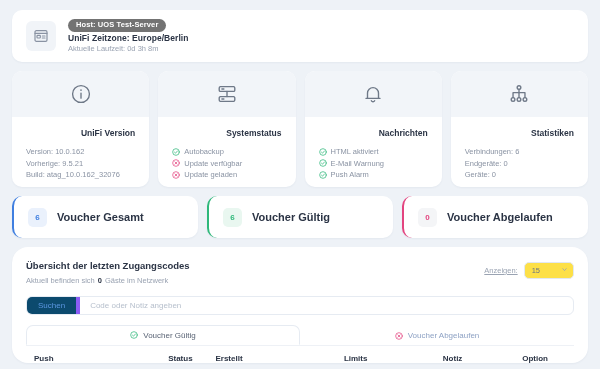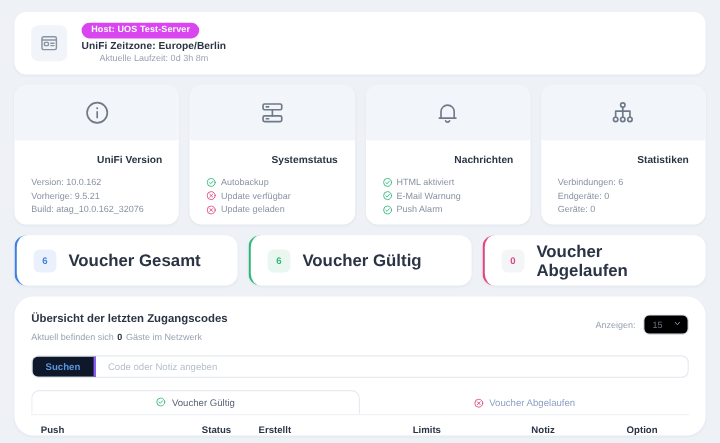--- a/index.html
+++ b/index.html
@@ -31,34 +31,34 @@
     width: 30px; height: 30px;
     background: #f1f4f8;
     border-radius: 6px;
     display: flex; align-items: center; justify-content: center;
     flex: 0 0 auto;
   }
   .host-meta { display: flex; flex-direction: column; gap: 1px; }
   .host-badge {
     display: inline-block;
     align-self: flex-start;
-    background: #d946ef;
+    background: #737373;
     color: #ffffff;
     font-size: 7.5px;
     font-weight: bold;
     border-radius: 9px;
     padding: 2px 8px 3px 8px;
     letter-spacing: .1px;
     line-height: 1;
   }
   .host-title {
     font-size: 8.5px; font-weight: bold; color: #2b3445;
     letter-spacing: .05px;
   }
-  .host-sub { font-size: 7.5px; color: #9aa3b2; text-align: center; }
+  .host-sub { font-size: 7.5px; color: #9aa3b2; }
 
   
   .info-row {
     display: grid;
     grid-template-columns: repeat(4, 1fr);
     gap: 9px;
     margin-bottom: 9px;
   }
   .info-card { overflow: hidden; height: 116px; display: flex; flex-direction: column; }
   .info-card-head {
@@ -92,54 +92,54 @@
     padding: 11px 14px;
     height: 42px;
     border-left: 2.5px solid transparent;
   }
   .voucher-num {
     width: 19px; height: 19px; border-radius: 5px;
     display: flex; align-items: center; justify-content: center;
     font-size: 8px; font-weight: bold;
     flex: 0 0 auto;
   }
-  .voucher-label { font-size: 14px; font-weight: bold; color: #2b3445; }
+  .voucher-label { font-size: 11px; font-weight: bold; color: #2b3445; }
 
   
   .overview-card { padding: 13px 14px 0 14px; border-radius: 16px; }
   .ov-head { display: flex; justify-content: space-between; align-items: flex-start; }
   .ov-title { font-size: 9.5px; font-weight: bold; color: #2b3445; }
   .ov-sub {
     font-size: 7.5px; color: #9aa3b2; margin-top: 5px;
     display: flex; gap: 3px;
   }
   .ov-sub b { color: #2b3445; font-weight: bold; }
   .ov-select-wrap { display: flex; align-items: center; gap: 6px; padding-top: 2px; }
-  .ov-select-label { font-size: 7.5px; color: #9aa3b2; }
+  .ov-select-label { font-size: 7.5px; color: #9aa3b2; text-decoration: underline; }
   .ov-select {
     border: 1px solid #e2e8f0; border-radius: 5px;
-    background: #000000; font-size: 7.5px; color: #6b7585;
+    background: #fde047; font-size: 7.5px; color: #6b7585;
     padding: 3px 5px 3px 7px;
-    display: flex; align-items: center; gap: 9px;
+    display: flex; align-items: center; gap: 21px;
     min-width: 34px;
   }
 
   
   .search-row {
     display: flex; align-items: center;
     border: 1px solid #e6ebf2; border-radius: 6px;
     height: 19px; margin-top: 11px;
     overflow: hidden;
   }
   .search-btn {
-    background: #0f172a; color: #5b96e0;
-    font-size: 8px; font-weight: bold;
+    background: #0c4a6e; color: #5b96e0;
+    font-size: 8px; font-weight: normal;
     padding: 0 11px; height: 100%;
     display: flex; align-items: center;
-    border-right: 2px solid #8b5cf6;
+    border-right: 4px solid #8b5cf6;
   }
   .search-input {
     border: 0; outline: 0; flex: 1;
     font-size: 8px; color: #2b3445;
     padding: 0 10px;
     font-family: "Liberation Sans", sans-serif;
     background: transparent;
   }
   .search-input::placeholder { color: #b6bfcc; }
 

